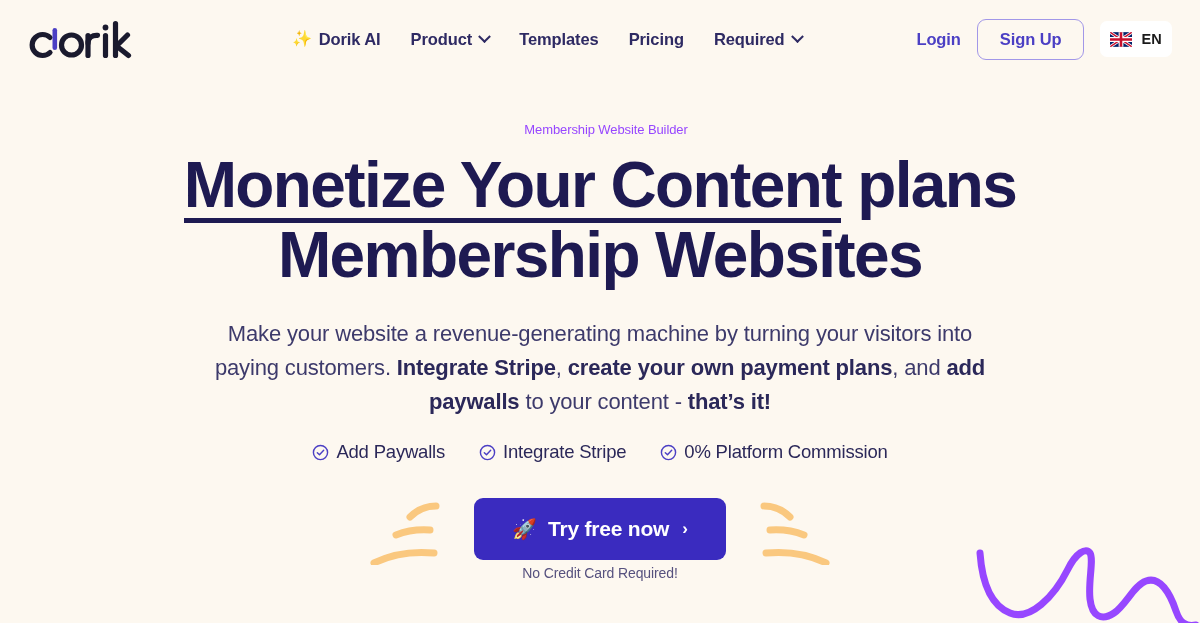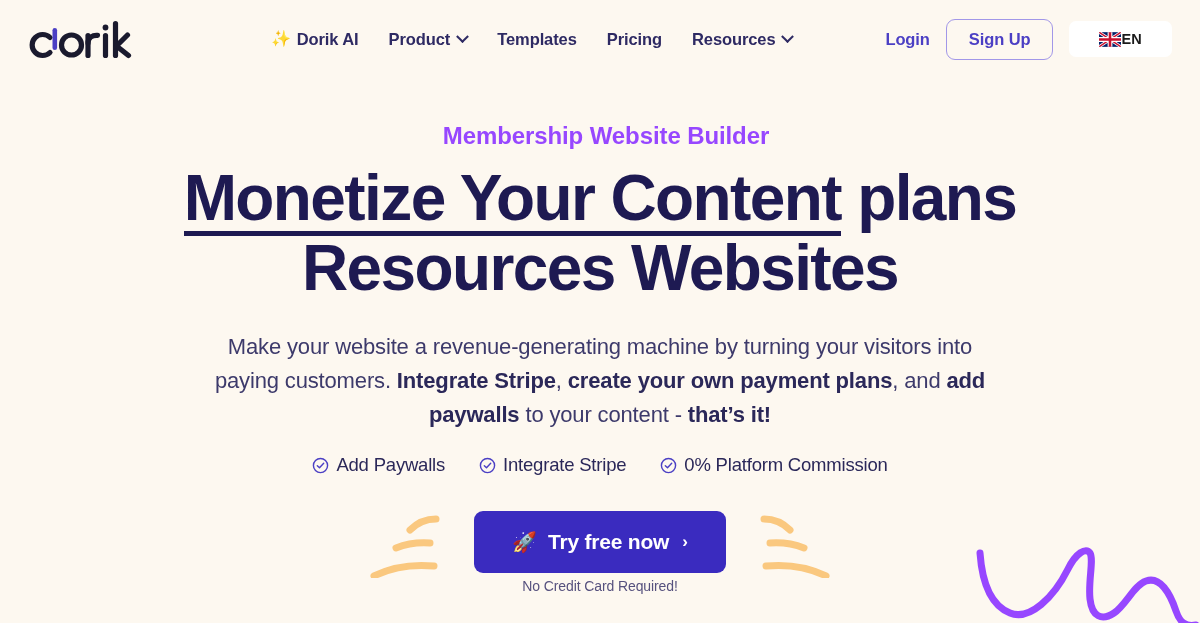--- a/index.html
+++ b/index.html
@@ -100,23 +100,24 @@
     color: #4b3fc4;
     background: transparent;
     cursor: pointer;
     font-family: inherit;
     letter-spacing: -0.1px;
   }
 
   .lang-box {
     background: #ffffff;
     border-radius: 7px;
-    padding: 10px 30px;
-    display: flex;
-    align-items: center;
+    padding: 10px 10px;
+    display: flex;
+    align-items: center;
+    gap: 9px;
     cursor: pointer;
   }
 
   .lang-label {
     font-size: 14.5px;
     font-weight: 700;
     color: #1a1a1a;
     letter-spacing: 0.2px;
   }
 
@@ -124,22 +125,22 @@
 
   
   .hero {
     text-align: center;
     padding-top: 44px;
     position: relative;
     z-index: 5;
   }
 
   .eyebrow {
-    font-size: 24px;
-    font-weight: 700;
+    font-size: 13px;
+    font-weight: 400;
     color: #9747ff;
     letter-spacing: -0.1px;
     padding-left: 12px;
   }
 
   .headline {
     margin-top: 14px;
     font-size: 64px;
     font-weight: 700;
     line-height: 1.09;
@@ -291,21 +292,21 @@
       <span>Product</span>
       <span class="chev"></span>
     </div>
     <div class="nav-item">
       <span>Templates</span>
     </div>
     <div class="nav-item">
       <span>Pricing</span>
     </div>
     <div class="nav-item">
-      <span>Resources</span>
+      <span>Required</span>
       <span class="chev"></span>
     </div>
   </nav>
 
   <div class="nav-right">
     <span class="login-link">Login</span>
     <button class="signup-btn">Sign Up</button>
     <div class="lang-box">
       <svg class="flag" width="22" height="15" viewBox="0 0 60 40">
         <rect width="60" height="40" fill="#012169"></rect>
@@ -318,21 +319,21 @@
     </div>
   </div>
 </header>
 
 <main class="hero">
 
   <div class="eyebrow">Membership Website Builder</div>
 
   <h1 class="headline">
     <span class="hl-underline">Monetize Your Content</span><span> plans</span><br>
-    <span>Resources Websites</span>
+    <span>Membership Websites</span>
   </h1>
 
   <p class="subtitle">
     <span>Make your website a revenue-generating machine by turning your visitors into paying customers. </span><b>Integrate Stripe</b><span>, </span><b>create your own payment plans</b><span>, and </span><b>add paywalls</b><span> to your content - </span><b>that’s it!</b>
   </p>
 
   <div class="features">
     <div class="feature">
       <svg class="check-icon" viewBox="0 0 24 24">
         <circle cx="12" cy="12" r="10" fill="none" stroke="#4b3fc4" stroke-width="2"></circle>

